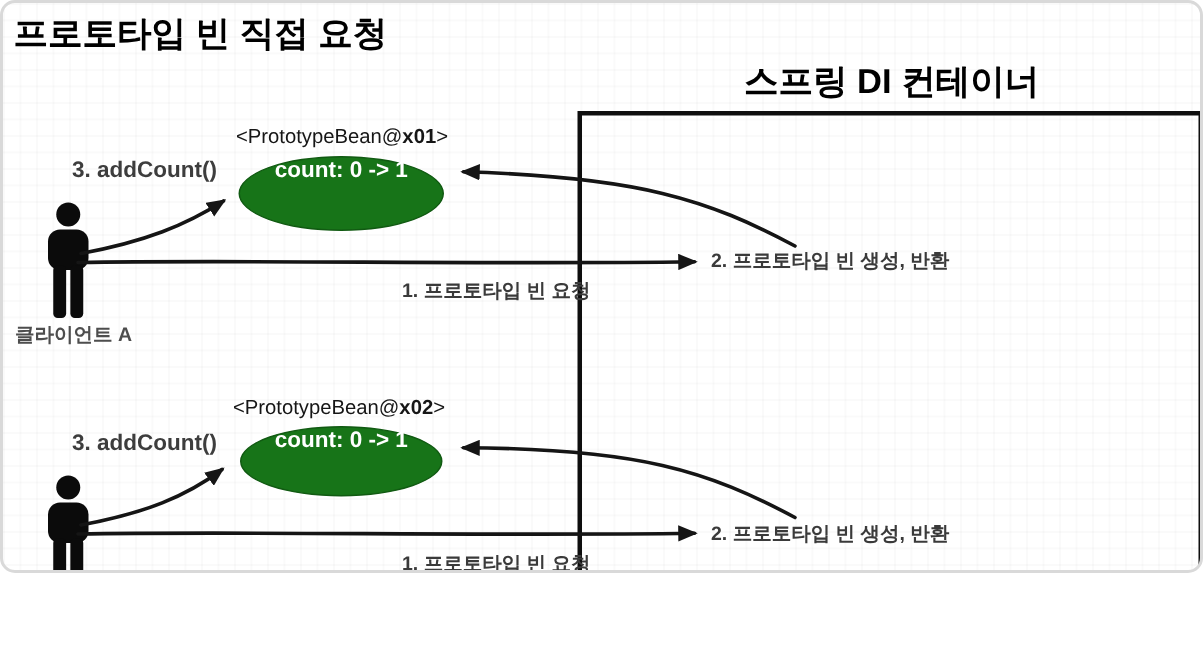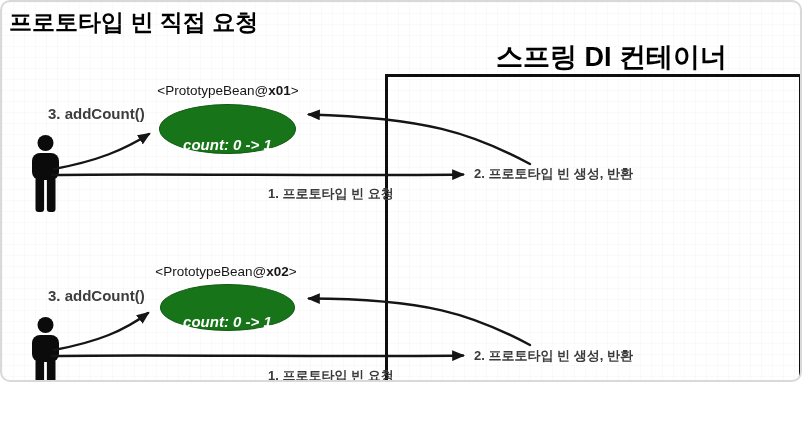--- a/index.html
+++ b/index.html
@@ -7,29 +7,29 @@
     position:relative;width:802px;height:382px;box-sizing:border-box;
     background:#ffffff;border:2px solid #d9d9d9;border-radius:10px;overflow:hidden;
     font-family:"Liberation Sans",sans-serif;color:#111;
     background-image:
       linear-gradient(to right, rgba(0,0,0,0.018) 1px, transparent 1px),
       linear-gradient(to bottom, rgba(0,0,0,0.018) 1px, transparent 1px);
     background-size:11px 11px;
   }
   .abs{position:absolute;white-space:nowrap;}
   #title{left:7px;top:5px;font-size:23px;font-weight:800;color:#000;}
-  #container-label{left:494px;top:37px;font-size:27px;font-weight:600;color:#000;}
+  #container-label{left:494px;top:37px;font-size:23px;font-weight:600;color:#000;}
   #container-box{left:383px;top:72px;width:411px;height:349px;border:3px solid #0e0e0e;background:transparent;}
   .bean-label{font-size:13.5px;color:#161616;transform:translateX(-50%);}
   .bean-label b{font-weight:800;}
   #beanA{left:226px;top:81px;}
   #beanB{left:224px;top:262px;}
   .bean-ellipse{
     border-radius:50%;background:#177418;border:1px solid #115a12;
-    display:flex;align-items:flex-end;justify-content:center;box-sizing:border-box;font-style:italic;
+    display:flex;align-items:flex-start;justify-content:center;box-sizing:border-box;
   }
   #ellipseA{left:157px;top:102px;width:137px;height:50px;}
   #ellipseB{left:158px;top:282px;width:135px;height:47px;}
   .count-text{color:#ffffff;font-size:15px;font-weight:800;}
   .addcount{font-size:15px;font-weight:800;color:#3d3d3d;text-align:center;}
   #addA{left:46px;top:103px;}
   #addB{left:46px;top:285px;}
   .step-label{font-size:13px;font-weight:700;color:#3a3a3a;}
   #reqA{left:266px;top:183px;}
   #reqB{left:266px;top:365px;}
@@ -51,20 +51,21 @@
   <div class="abs" id="container-label">스프링 DI 컨테이너</div>
   <div class="abs" id="container-box"></div>
 
   <div class="abs bean-label" id="beanA"><span>&lt;PrototypeBean@</span><b>x01</b><span>&gt;</span></div>
   <div class="abs bean-ellipse" id="ellipseA" style="background: rgb(23, 116, 24);">
     <span class="count-text">count: 0 -&gt; 1</span>
   </div>
   <div class="abs addcount" id="addA">3. addCount()</div>
   <div class="abs step-label" id="reqA">1. 프로토타입 빈 요청</div>
   <div class="abs step-label" id="retA">2. 프로토타입 빈 생성, 반환</div>
+  <div class="abs client-label" id="clientA">클라이언트 A</div>
 
   <div class="abs bean-label" id="beanB"><span>&lt;PrototypeBean@</span><b>x02</b><span>&gt;</span></div>
   <div class="abs bean-ellipse" id="ellipseB" style="background: rgb(23, 116, 24);">
     <span class="count-text">count: 0 -&gt; 1</span>
   </div>
   <div class="abs addcount" id="addB">3. addCount()</div>
   <div class="abs step-label" id="reqB">1. 프로토타입 빈 요청</div>
   <div class="abs step-label" id="retB">2. 프로토타입 빈 생성, 반환</div>
   <div class="abs client-label" id="clientB">프로토타입 B</div>
 

